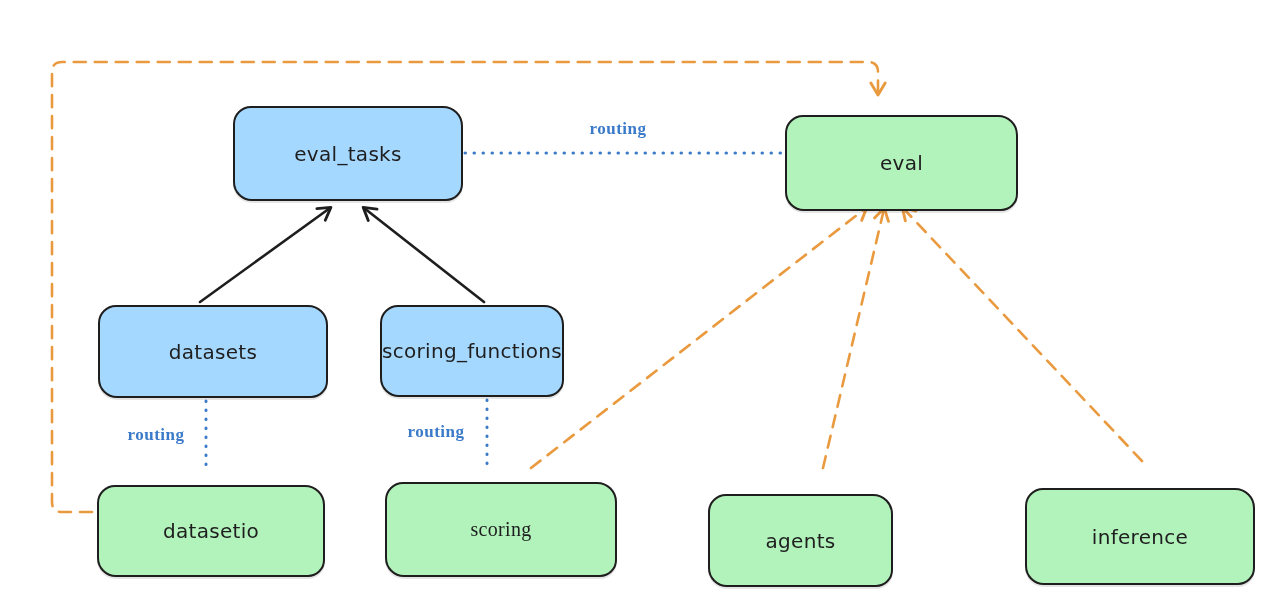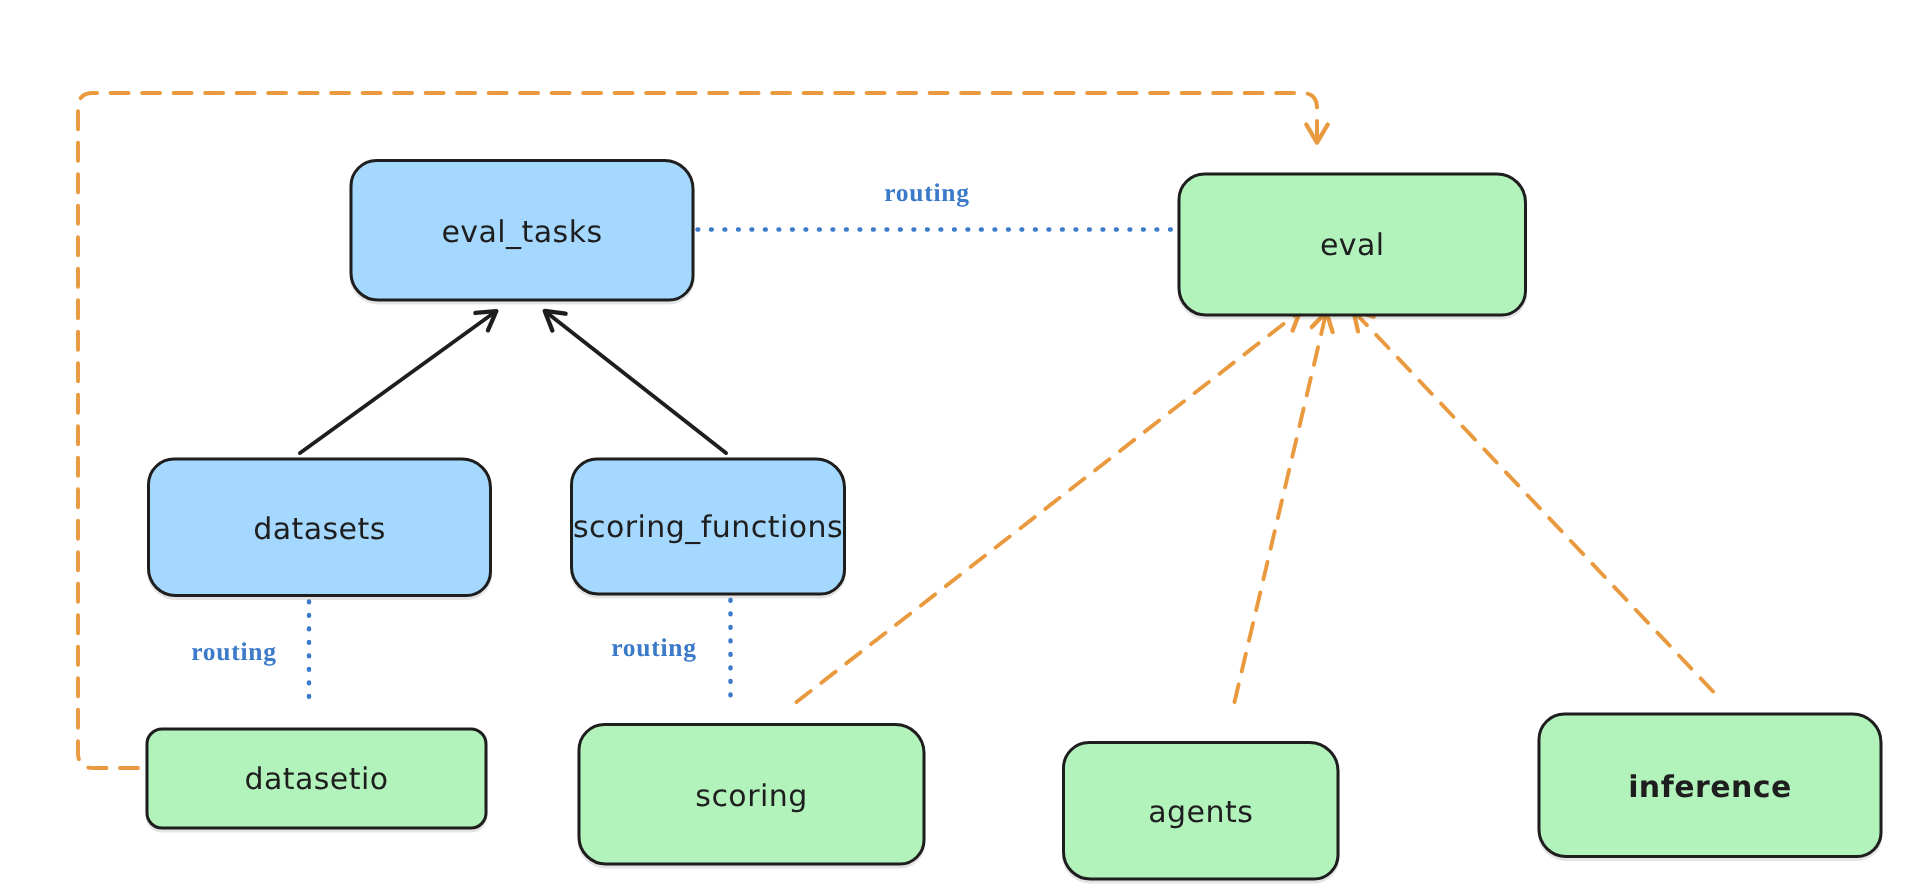--- a/index.html
+++ b/index.html
@@ -87,33 +87,33 @@
   </div>
 
   <div class="node blue" style="left:98px;top:305px;width:230px;height:93px;justify-content:center;">
     <span>datasets</span>
   </div>
 
   <div class="node blue" style="left:380px;top:305px;width:184px;height:92px;">
     <span>scoring_functions</span>
   </div>
 
-  <div class="node green" style="left:97px;top:475px;width:228px;height:68px;border-radius:11px;">
+  <div class="node green" style="left:97px;top:475px;width:228px;height:92px;">
     <span>datasetio</span>
   </div>
 
-  <div class="node green" style="left:385px;top:472px;width:232px;height:95px;">
+  <div class="node green" style="left:385px;top:472px;width:232px;height:95px;font-family:Liberation Serif, serif;">
     <span>scoring</span>
   </div>
 
   <div class="node green" style="left:708px;top:484px;width:185px;height:93px;">
     <span>agents</span>
   </div>
 
-  <div class="node green" style="left:1025px;top:465px;width:230px;height:97px;font-weight:bold;">
+  <div class="node green" style="left:1025px;top:478px;width:230px;height:97px;">
     <span>inference</span>
   </div>
 
   <div class="edge-label" style="left:570px;top:119px;">routing</div>
   <div class="edge-label" style="left:108px;top:425px;">routing</div>
   <div class="edge-label" style="left:388px;top:422px;">routing</div>
 
 </div>
 
 </body></html>

